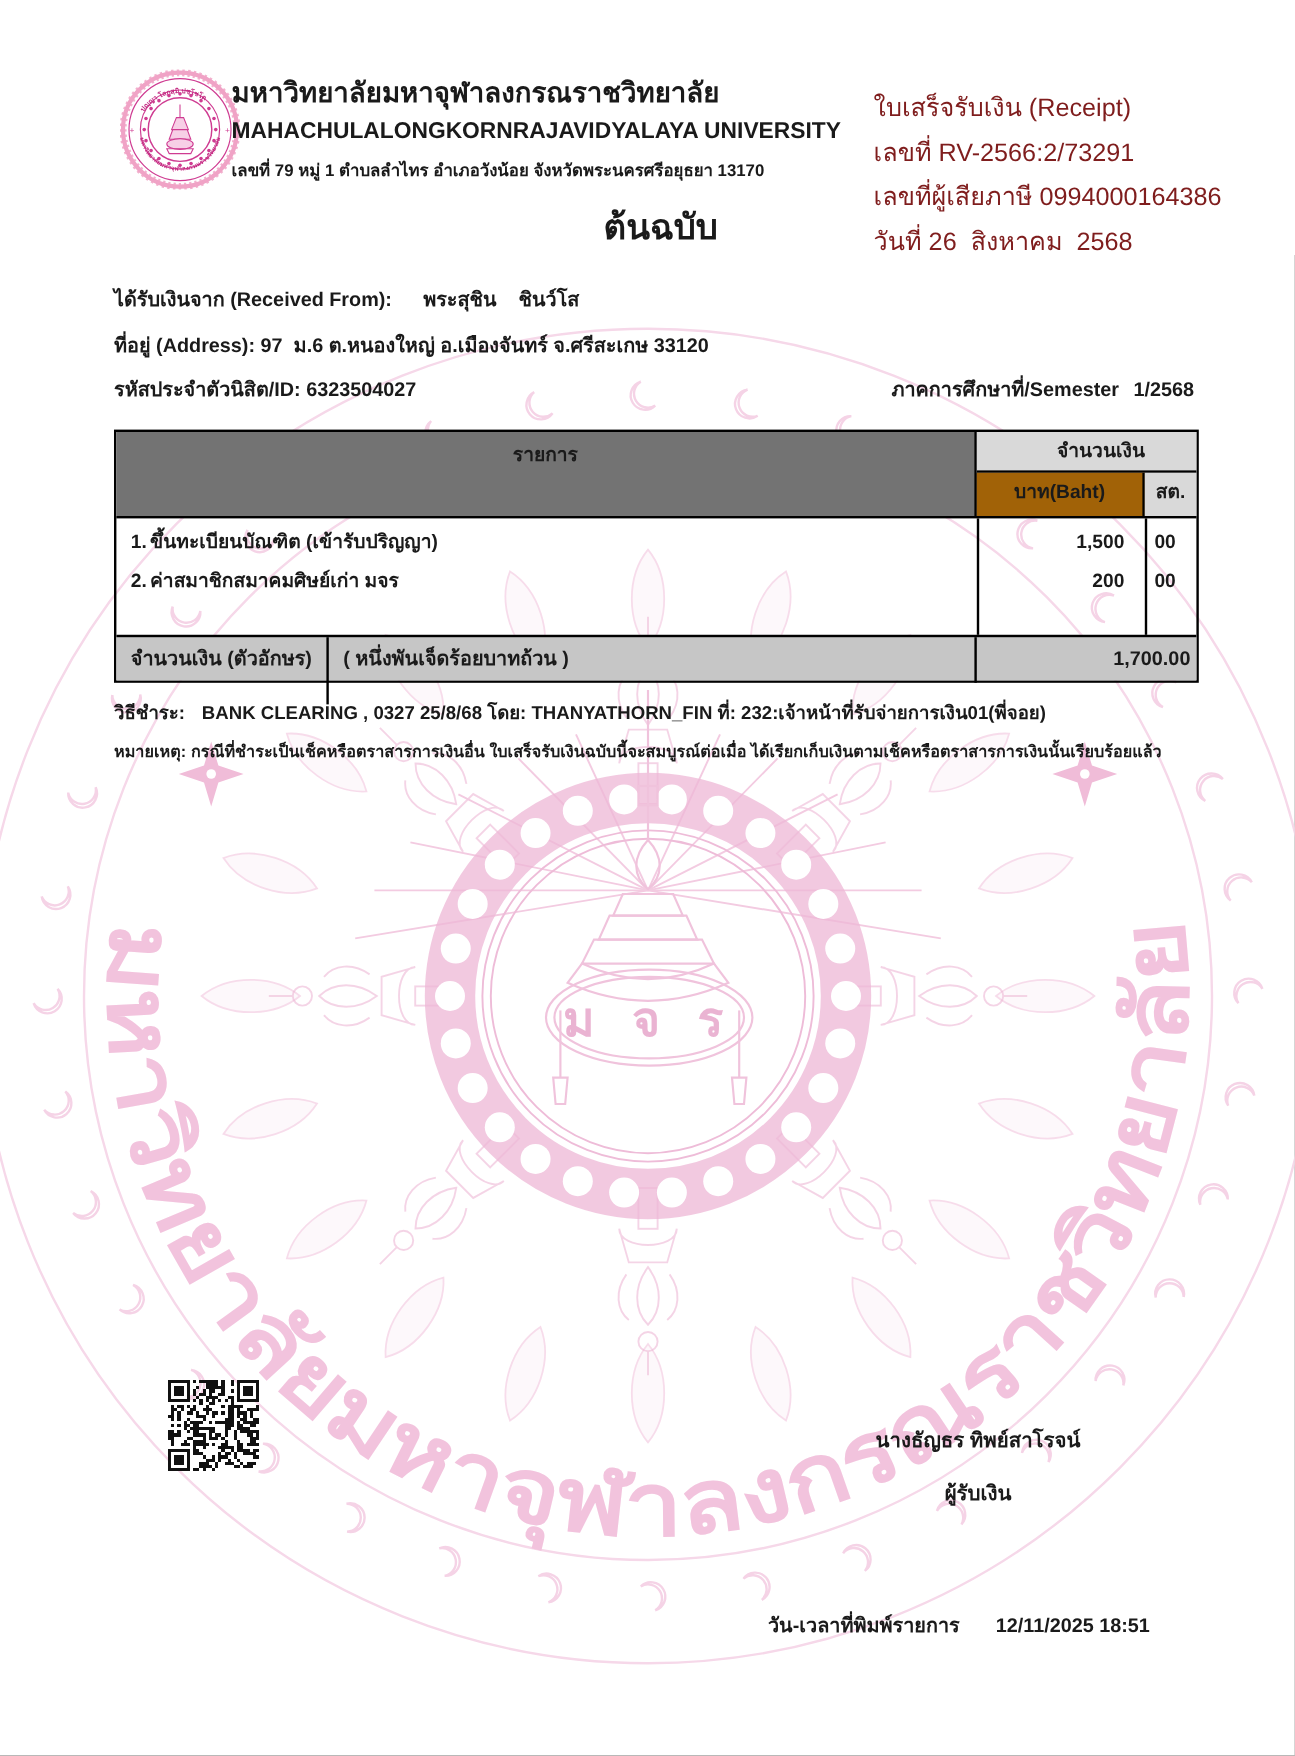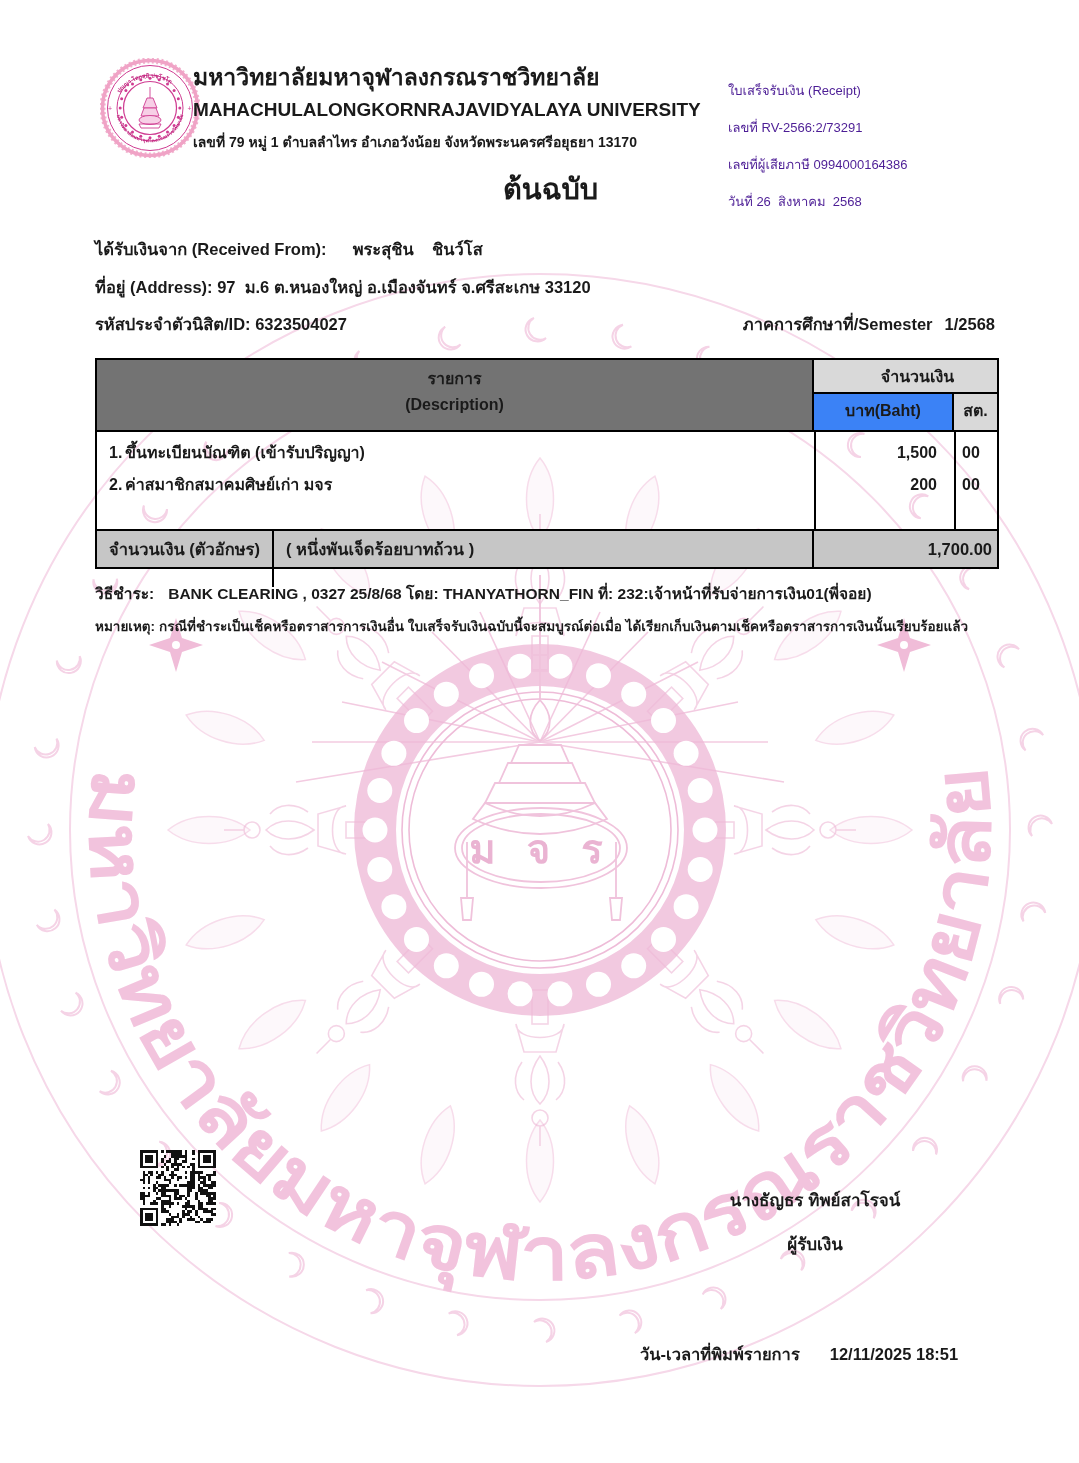--- a/index.html
+++ b/index.html
@@ -11,36 +11,36 @@
   }
   .abs{position:absolute;}
   .pre{white-space:pre;}
   
   .logo{left:100px;top:58px;width:100px;height:100px;}
   .uni{left:193px;top:63px;}
   .uni-th{font-size:23px;font-weight:700;line-height:29px;}
   .uni-en{font-size:19px;font-weight:700;margin-top:7px;line-height:21px;}
   .uni-addr{font-size:14px;font-weight:600;margin-top:13px;line-height:18px;}
   .copy-type{left:503px;top:166px;font-size:29px;font-weight:700;}
-  .rcpt-info{left:728px;top:72px;font-size:13px;line-height:37px;color:#4c1d95;font-weight:500;}
+  .rcpt-info{left:728px;top:72px;font-size:21px;line-height:37px;color:#7f1d1d;font-weight:500;}
   
   .payer-line{left:95px;font-size:16.5px;font-weight:600;}
   .pl1{top:236px;} .pl2{top:274px;} .pl3{top:311px;width:900px;}
   .payer-name{margin-left:26px;}
   .sem{position:absolute;right:0;top:0;}
   .sem-val{margin-left:12px;}
   
   .tbl{left:95px;top:358px;width:900px;height:207px;border:2px solid #000;box-sizing:content-box;}
   .tbl .cell{position:absolute;box-sizing:border-box;}
   .th-desc{left:0;top:0;width:717px;height:70px;background:#737373;border-right:2px solid #000;
            text-align:center;font-size:16px;font-weight:600;}
   .th-desc .l1{margin-top:6px;} .th-desc .l2{margin-top:5px;}
   .th-amt {left:717px;top:0;width:183px;height:34px;background:#d9d9d9;border-bottom:2px solid #000;
            text-align:center;font-size:16px;font-weight:600;line-height:34px;padding-left:24px;}
-  .th-baht{left:717px;top:34px;width:140px;height:36px;background:#3b82f6;border-right:2px solid #000;
+  .th-baht{left:717px;top:34px;width:140px;height:36px;background:#a16207;border-right:2px solid #000;
            text-align:center;font-size:16px;font-weight:600;line-height:34px;}
   .th-st  {left:857px;top:34px;width:43px;height:36px;background:#d9d9d9;
            text-align:center;font-size:16px;font-weight:600;line-height:34px;}
   .tbody{left:0;top:70px;width:900px;height:99px;border-top:2px solid #000;}
   .vline{position:absolute;top:0;width:0;height:99px;border-left:2px solid #000;}
   .v1{left:717px;} .v2{left:857px;}
   .trow{position:absolute;left:0;width:900px;height:32px;font-size:16px;font-weight:600;line-height:32px;}
   .r1{top:5px;} .r2{top:37px;}
   .trow .no{position:absolute;left:12px;width:26px;}
   .trow .ds{position:absolute;left:28px;}
@@ -318,21 +318,20 @@
       <span>ที่อยู่ (Address):</span> <span class="pre">97  ม.6 ต.หนองใหญ่ อ.เมืองจันทร์ จ.ศรีสะเกษ 33120</span>
     </div>
     <div class="abs payer-line pl3">
       <span>รหัสประจำตัวนิสิต/ID:</span> <span>6323504027</span>
       <span class="sem"><span>ภาคการศึกษาที่/Semester</span><span class="sem-val">1/2568</span></span>
     </div>
 
     <div class="abs tbl">
       <div class="cell th-desc">
         <div class="l1">รายการ</div>
-        <div class="l2">(Description)</div>
       </div>
       <div class="cell th-amt">จำนวนเงิน</div>
       <div class="cell th-baht">บาท(Baht)</div>
       <div class="cell th-st">สต.</div>
 
       <div class="cell tbody">
         <div class="vline v1"></div>
         <div class="vline v2"></div>
         <div class="trow r1">
           <span class="no">1.</span>

